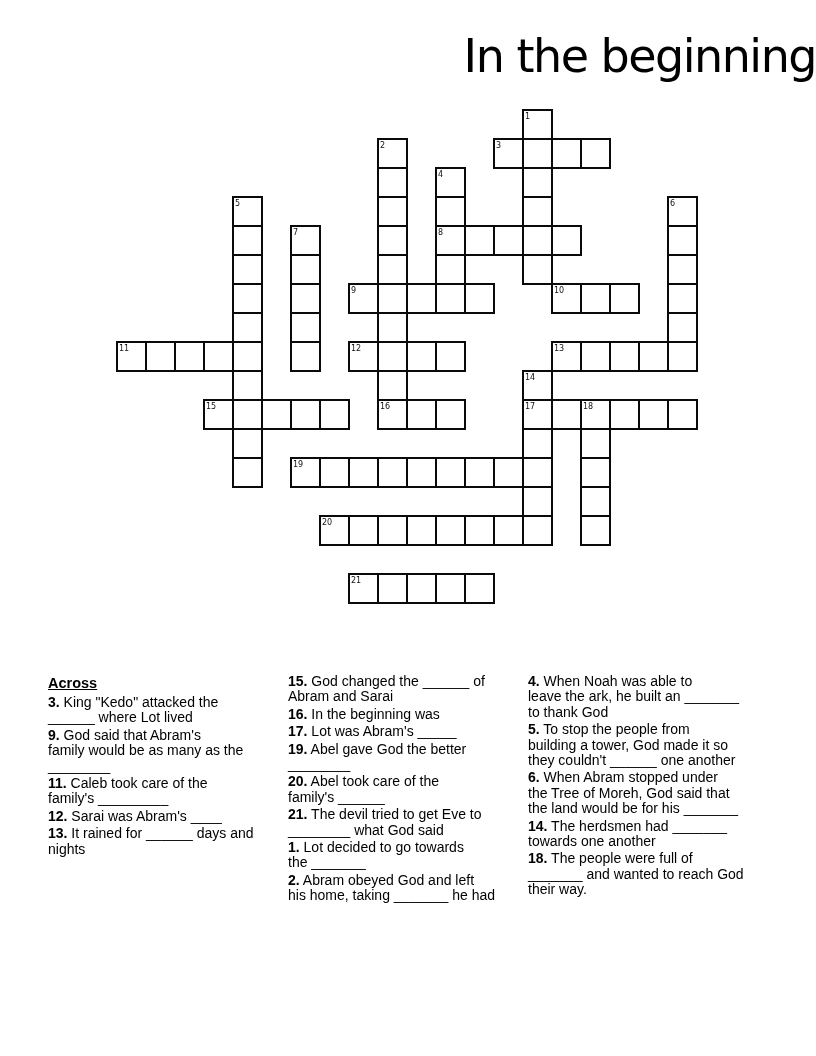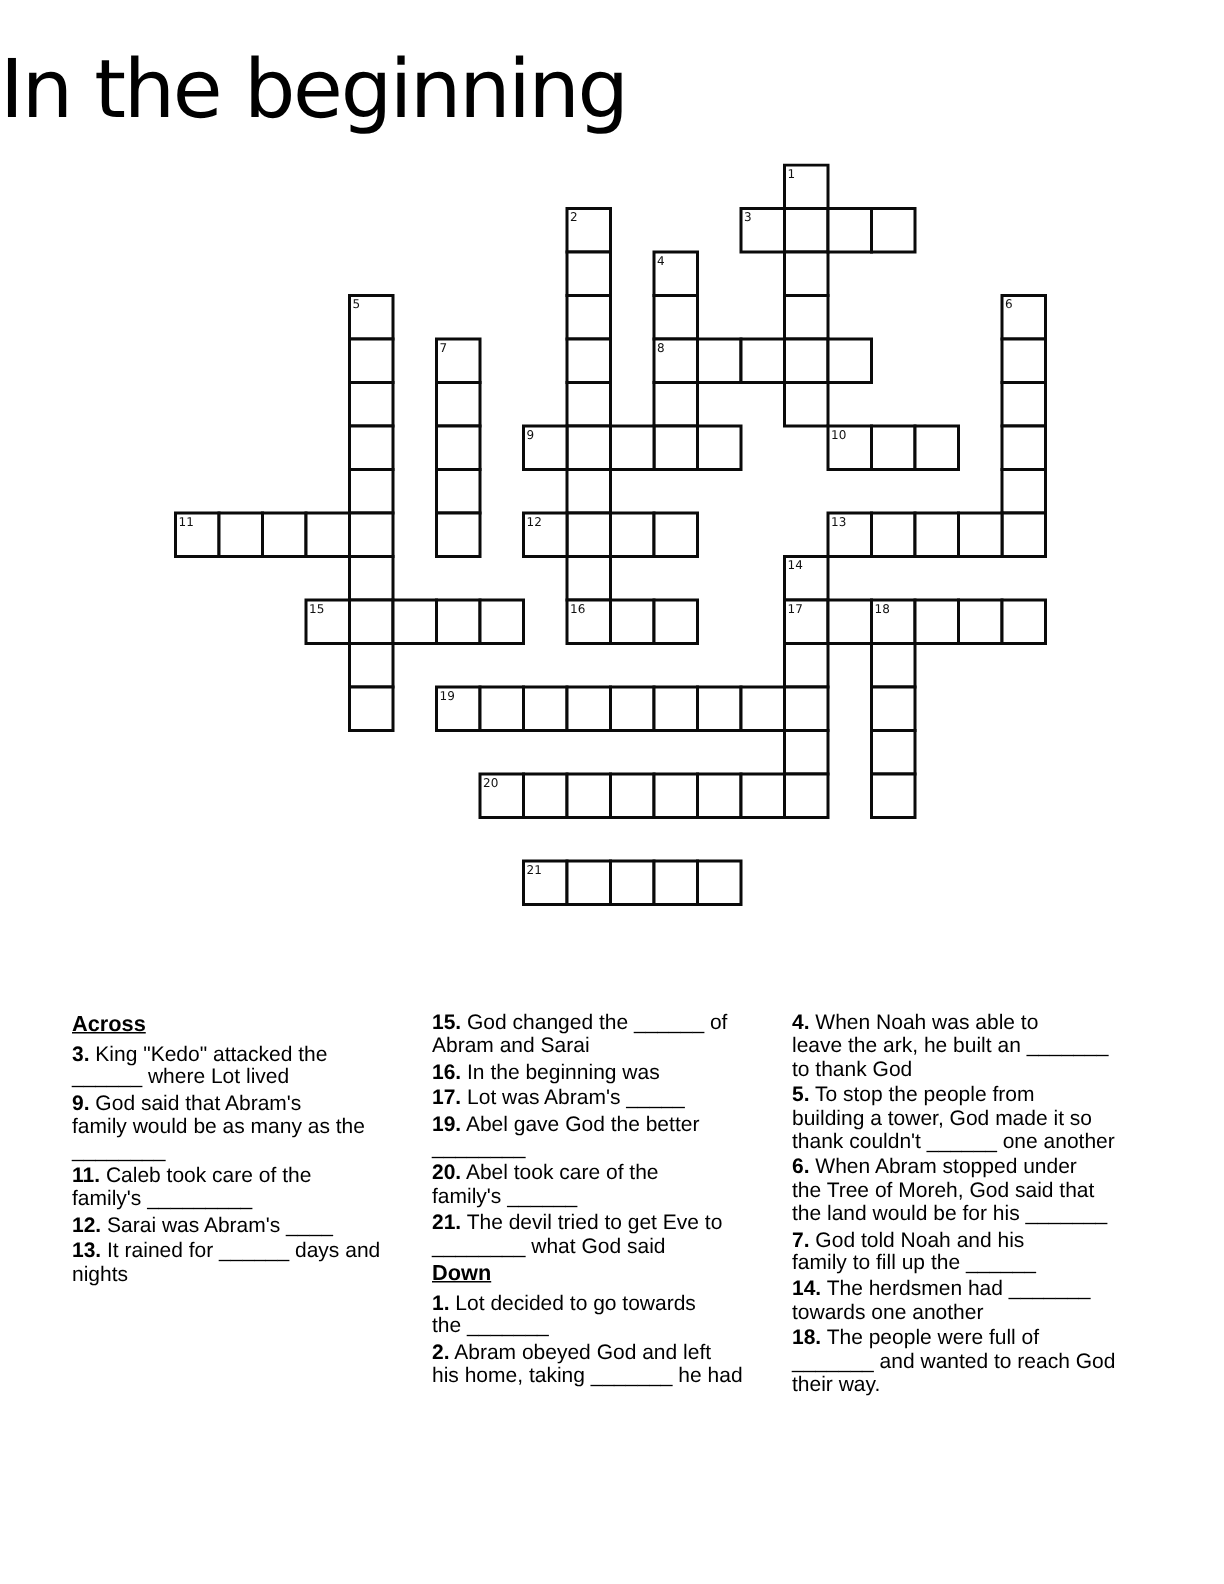--- a/index.html
+++ b/index.html
@@ -3,21 +3,21 @@
 <meta charset="utf-8">
 <style>
   html,body{margin:0;padding:0;}
   body{
     width:816px;height:1056px;background:#ffffff;position:relative;
     font-family:"Liberation Sans","DejaVu Sans",sans-serif;color:#000;
     overflow:hidden;
   }
   .title{
     position:absolute;left:0;top:33px;width:816px;margin:0;
-    text-align:left;font-size:54px;font-weight:400;letter-spacing:-1.5px;
+    text-align:right;font-size:46px;font-weight:400;letter-spacing:-1.5px;
     font-family:"DejaVu Sans","Liberation Sans",sans-serif;
     line-height:1.0;
   }
   .grid-svg{position:absolute;left:116px;top:109px;}
   .grid-svg rect{fill:#ffffff;stroke:#0a0a0a;stroke-width:2;}
   .grid-svg text{
     font-family:"DejaVu Sans","Liberation Sans",sans-serif;
     font-size:8px;fill:#111;
   }
   .clue-col{position:absolute;top:674px;width:248px;}
@@ -183,36 +183,33 @@
     <p class="clue"><b>15.</b> <span>God changed the ______ of
 Abram and Sarai</span></p>
     <p class="clue"><b>16.</b> <span>In the beginning was</span></p>
     <p class="clue"><b>17.</b> <span>Lot was Abram's _____</span></p>
     <p class="clue"><b>19.</b> <span>Abel gave God the better
 ________</span></p>
     <p class="clue"><b>20.</b> <span>Abel took care of the
 family's ______</span></p>
     <p class="clue"><b>21.</b> <span>The devil tried to get Eve to
 ________ what God said</span></p>
-    <div class="heading-block"><span class="clue-heading">Down</span></div>
     <p class="clue"><b>1.</b> <span>Lot decided to go towards
 the _______</span></p>
     <p class="clue"><b>2.</b> <span>Abram obeyed God and left
 his home, taking _______ he had</span></p>
   </div>
 <div class="clue-col" id="clue-col-2" style="left:528px">
     <p class="clue"><b>4.</b> <span>When Noah was able to
 leave the ark, he built an _______
 to thank God</span></p>
     <p class="clue"><b>5.</b> <span>To stop the people from
 building a tower, God made it so
-thank couldn't ______ one another</span></p>
+they couldn't ______ one another</span></p>
     <p class="clue"><b>6.</b> <span>When Abram stopped under
 the Tree of Moreh, God said that
 the land would be for his _______</span></p>
-    <p class="clue"><b>7.</b> <span>God told Noah and his
-family to fill up the ______</span></p>
     <p class="clue"><b>14.</b> <span>The herdsmen had _______
 towards one another</span></p>
     <p class="clue"><b>18.</b> <span>The people were full of
 _______ and wanted to reach God
 their way.</span></p>
   </div>
 
 </body></html>

